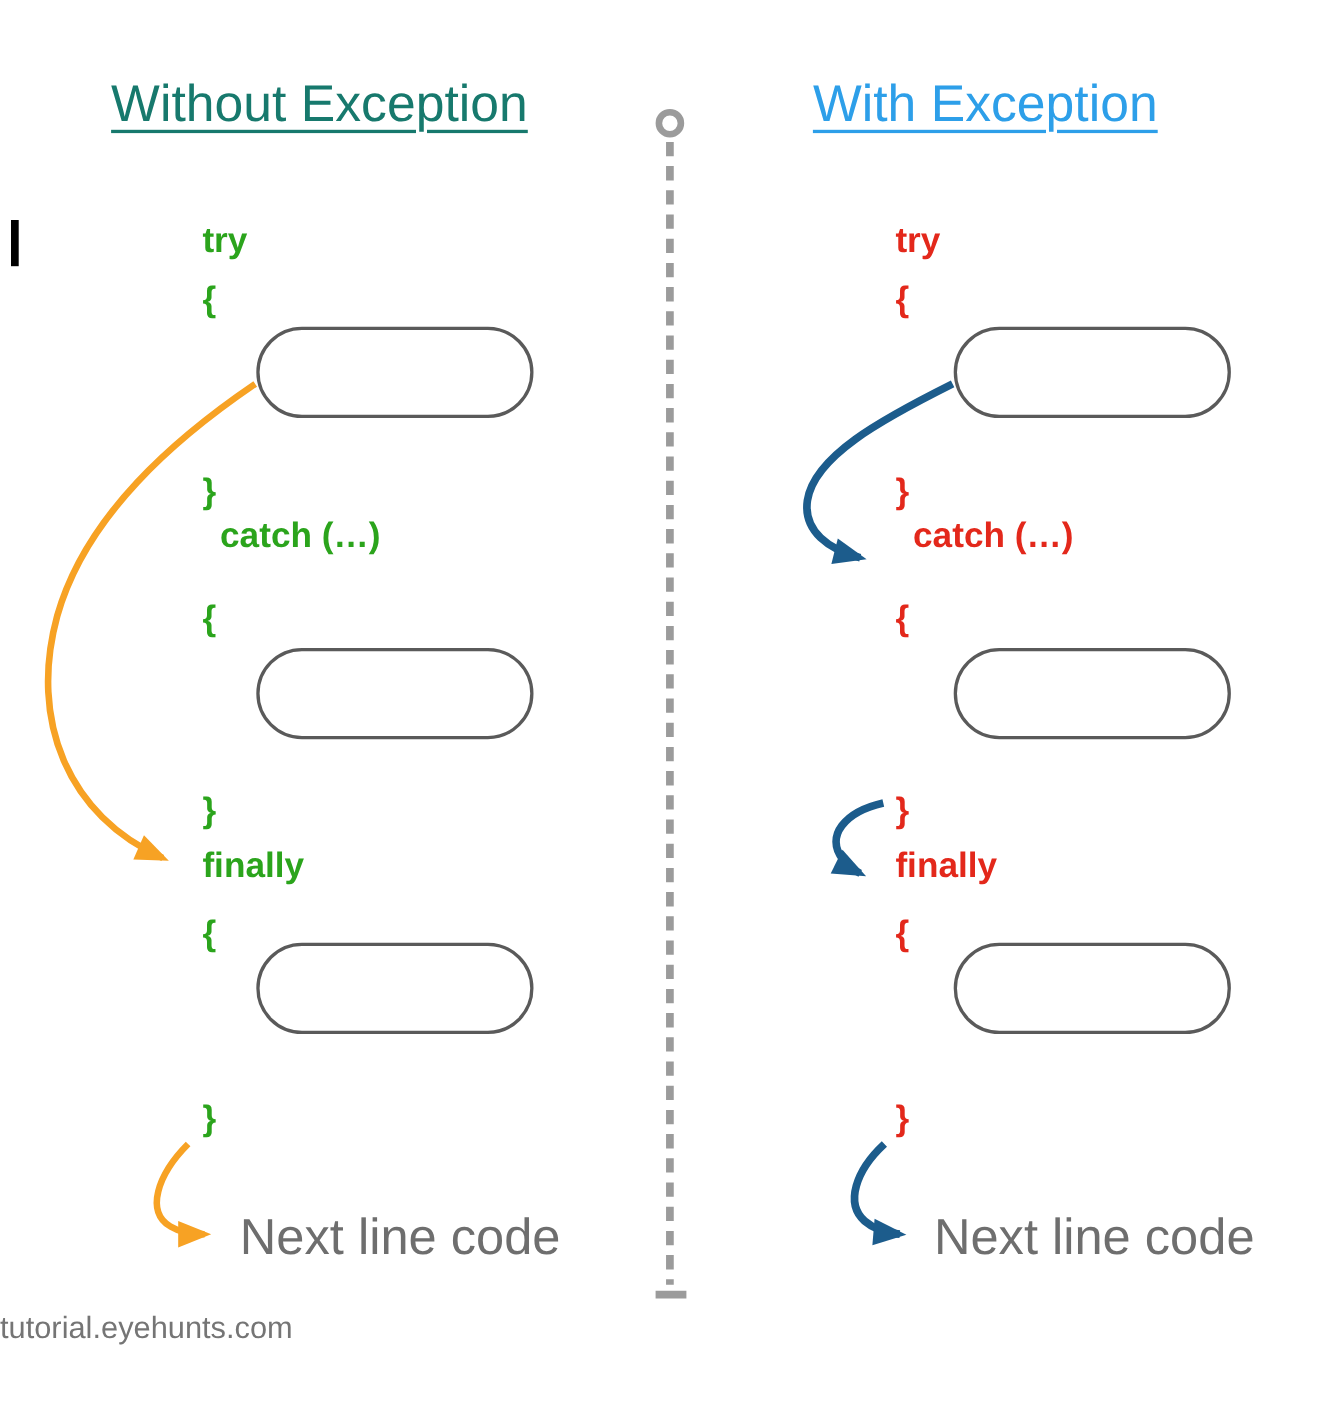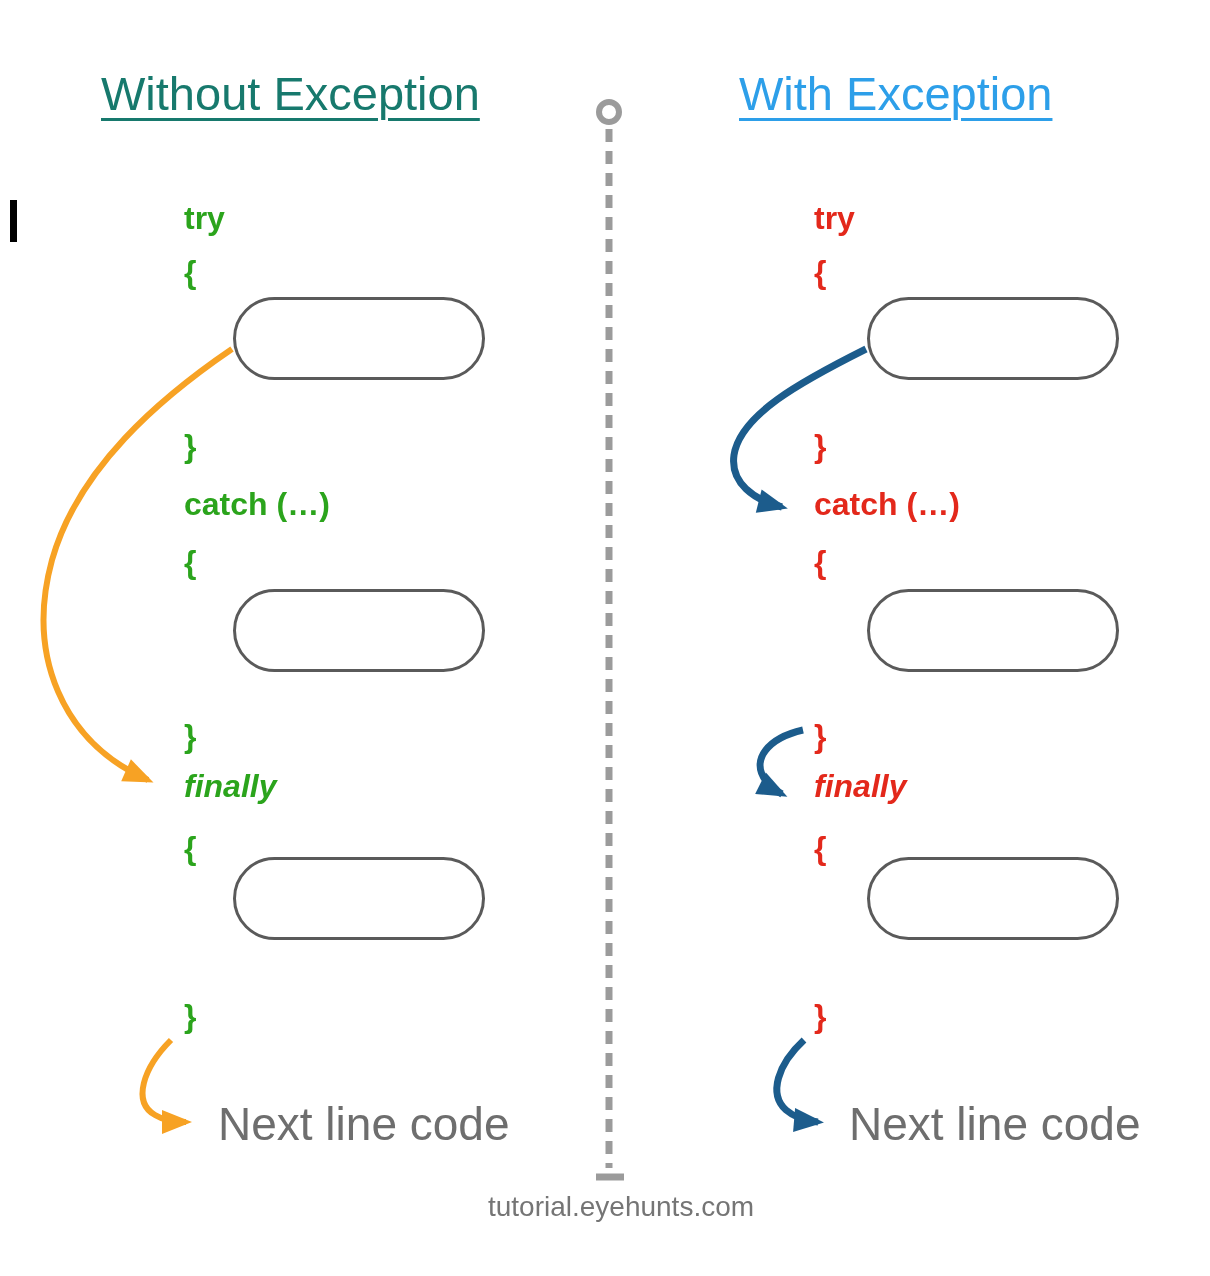--- a/index.html
+++ b/index.html
@@ -16,44 +16,44 @@
   .heading-left{left:101px;color:var(--left_heading);}
   .heading-right{left:739px;color:var(--right_heading);}
   .tok{
     position:absolute;font-size:32px;line-height:52px;font-weight:700;white-space:nowrap;
   }
   .x-left{left:184px;color:var(--left_code);}
   .x-right{left:814px;color:var(--right_code);}
   .y-try{top:192px;}
   .y-ob1{top:246px;}
   .y-cb1{top:420px;}
-  .y-catch{top:478px;}
+  .y-catch{top:460px;margin-left:16px;}
   .y-ob2{top:536px;}
   .y-cb2{top:710px;}
-  .y-finally{top:760px;font-style:italic;}
+  .y-finally{top:760px;}
   .y-ob3{top:822px;}
   .y-cb3{top:990px;}
   .code-box{
     position:absolute;width:252px;height:83px;background:#ffffff;
     border:3.5px solid var(--box_border);border-radius:42px;box-sizing:border-box;
   }
   .box-left{left:233px;}
   .box-right{left:867px;}
   .box-1{top:297px;}
   .box-2{top:589px;}
   .box-3{top:857px;}
   .next-line{
     position:absolute;top:1098px;font-size:46px;line-height:52px;font-weight:400;
     color:var(--next_line);white-space:nowrap;text-align:center;
   }
   .nl-left{left:218px;}
   .nl-right{left:849px;}
   .footer{
-    position:absolute;left:0;right:0;top:1191px;text-align:center;
-    font-size:28px;color:var(--footer);padding-left:32px;
+    position:absolute;left:0;right:0;top:1191px;text-align:left;
+    font-size:28px;color:var(--footer);
   }
   .cursor-bar{position:absolute;left:10px;top:200px;width:7px;height:42px;background:var(--cursor);}
 </style>
 </head>
 <body>
 
 <div id="canvas">
 
   <svg id="arrow-layer" viewBox="0 0 1210 1276" xmlns="http://www.w3.org/2000/svg">
     <defs>

